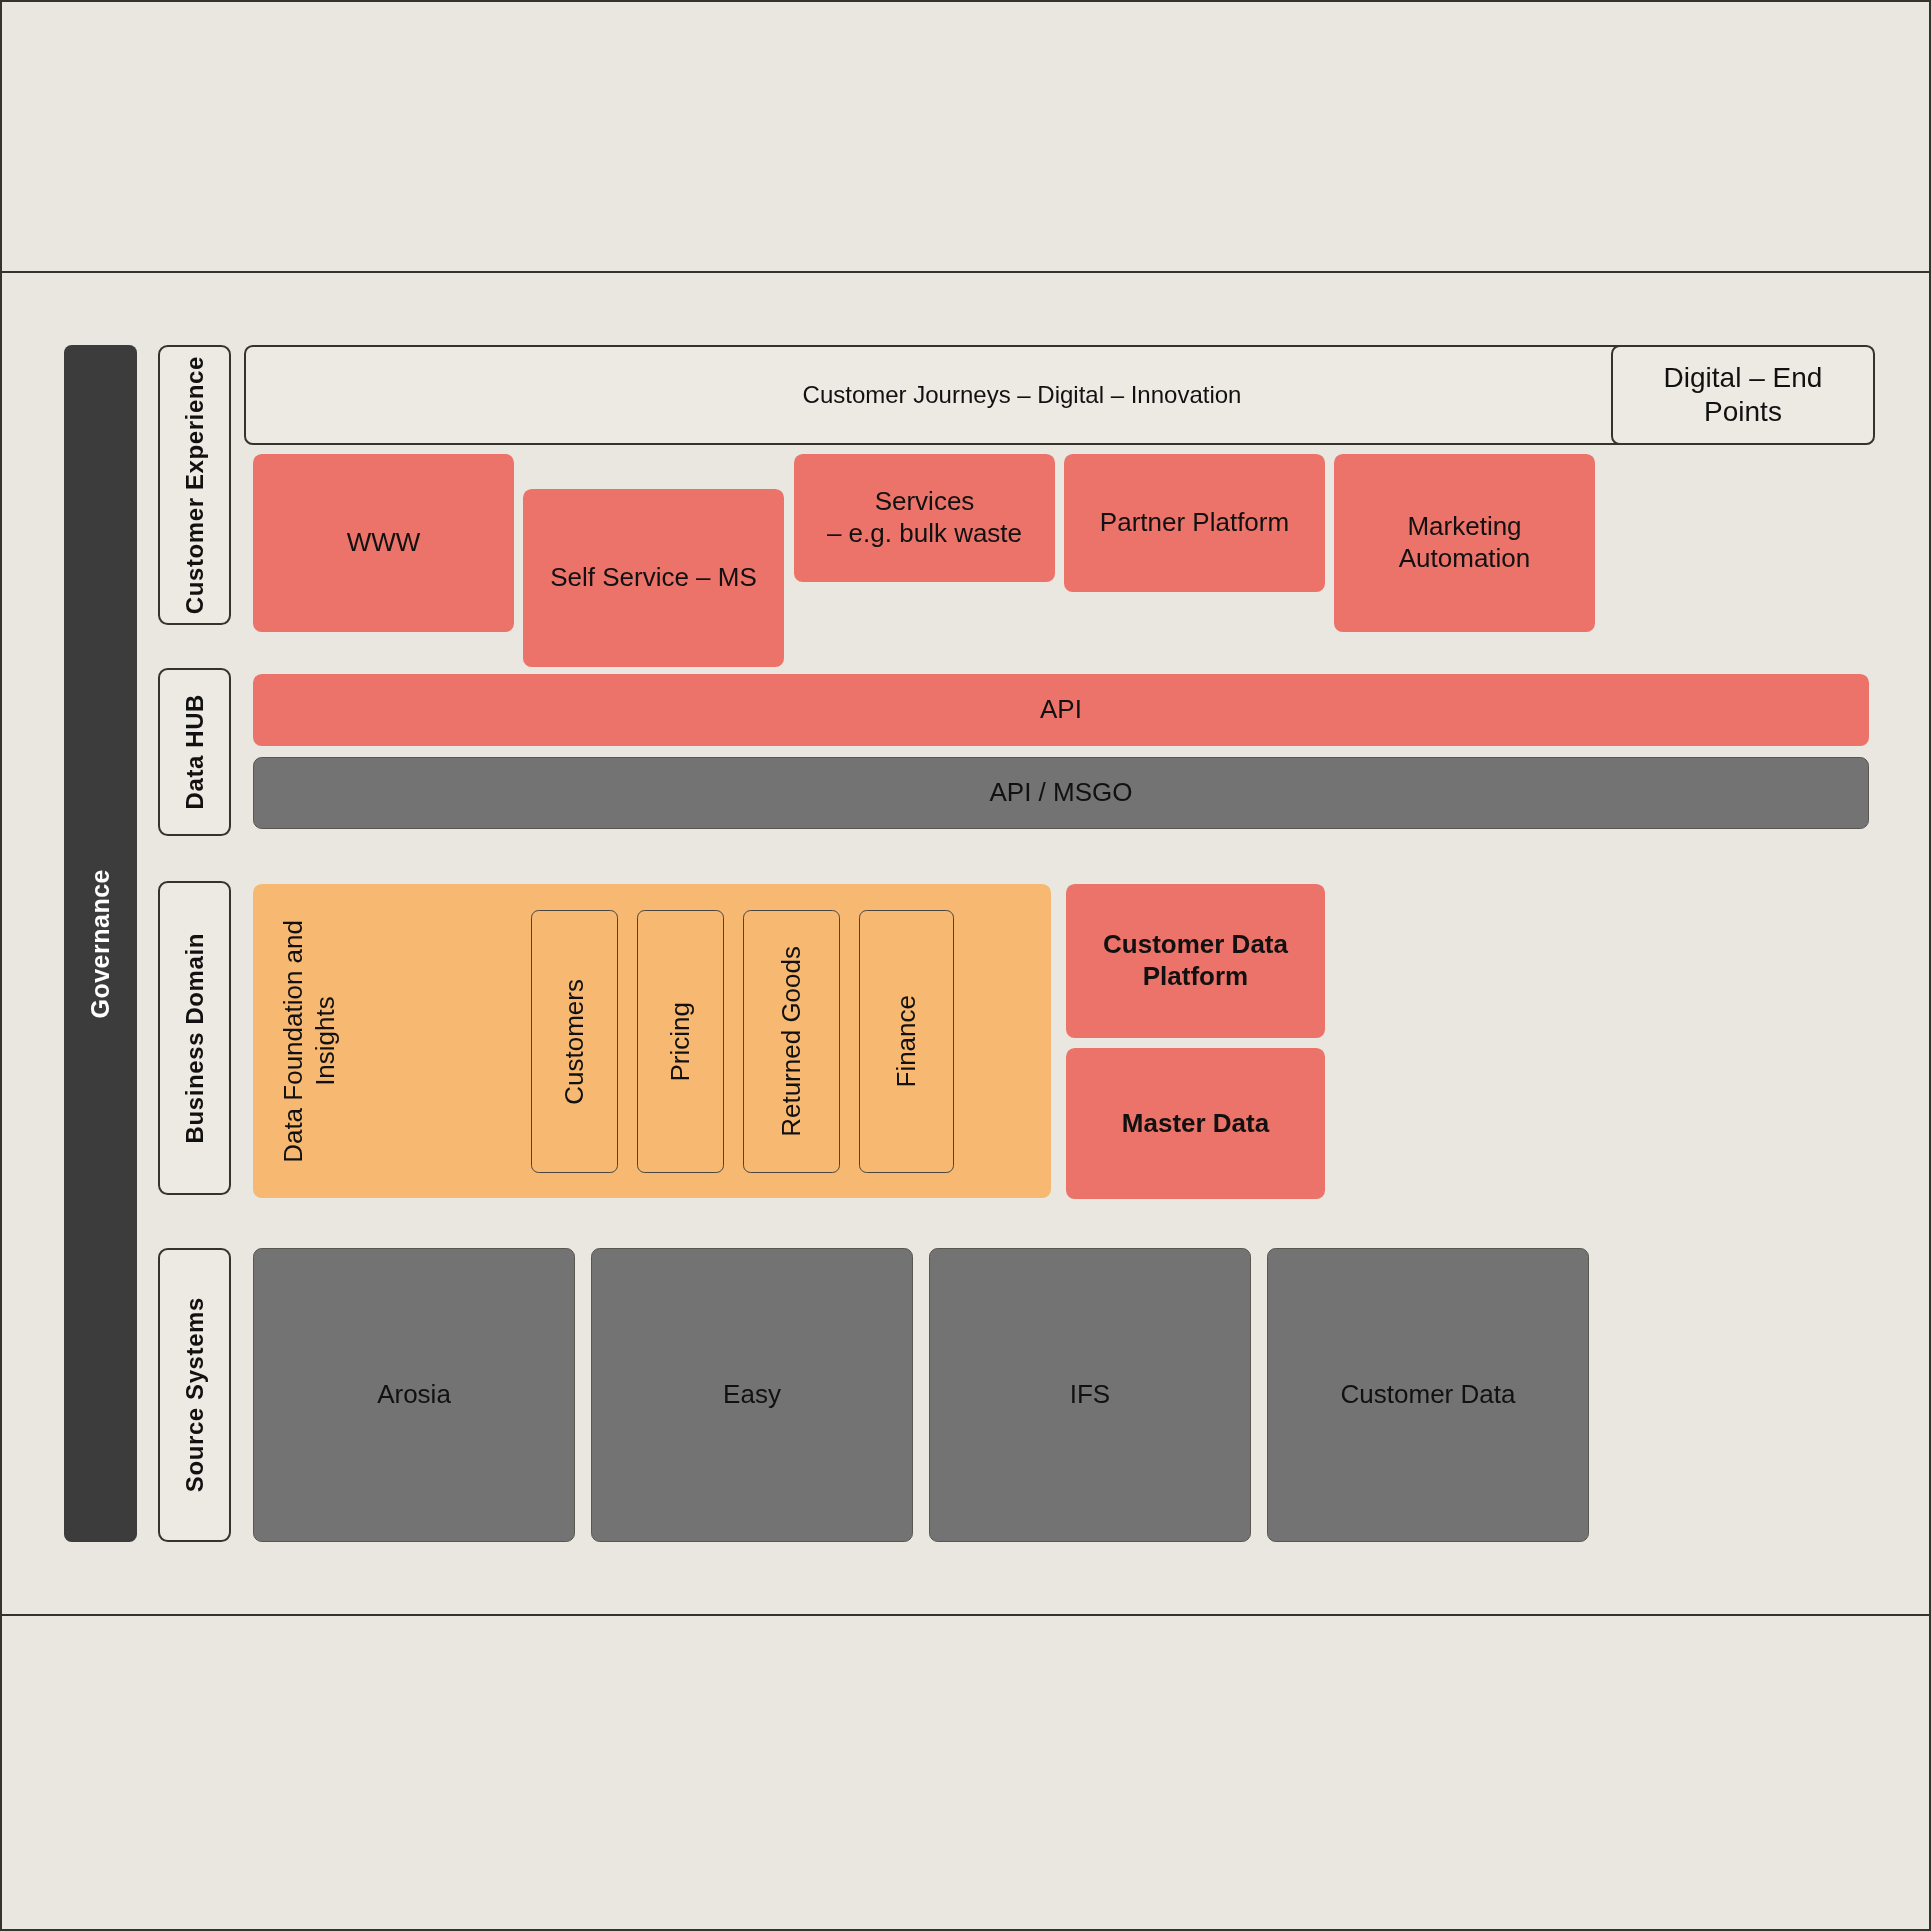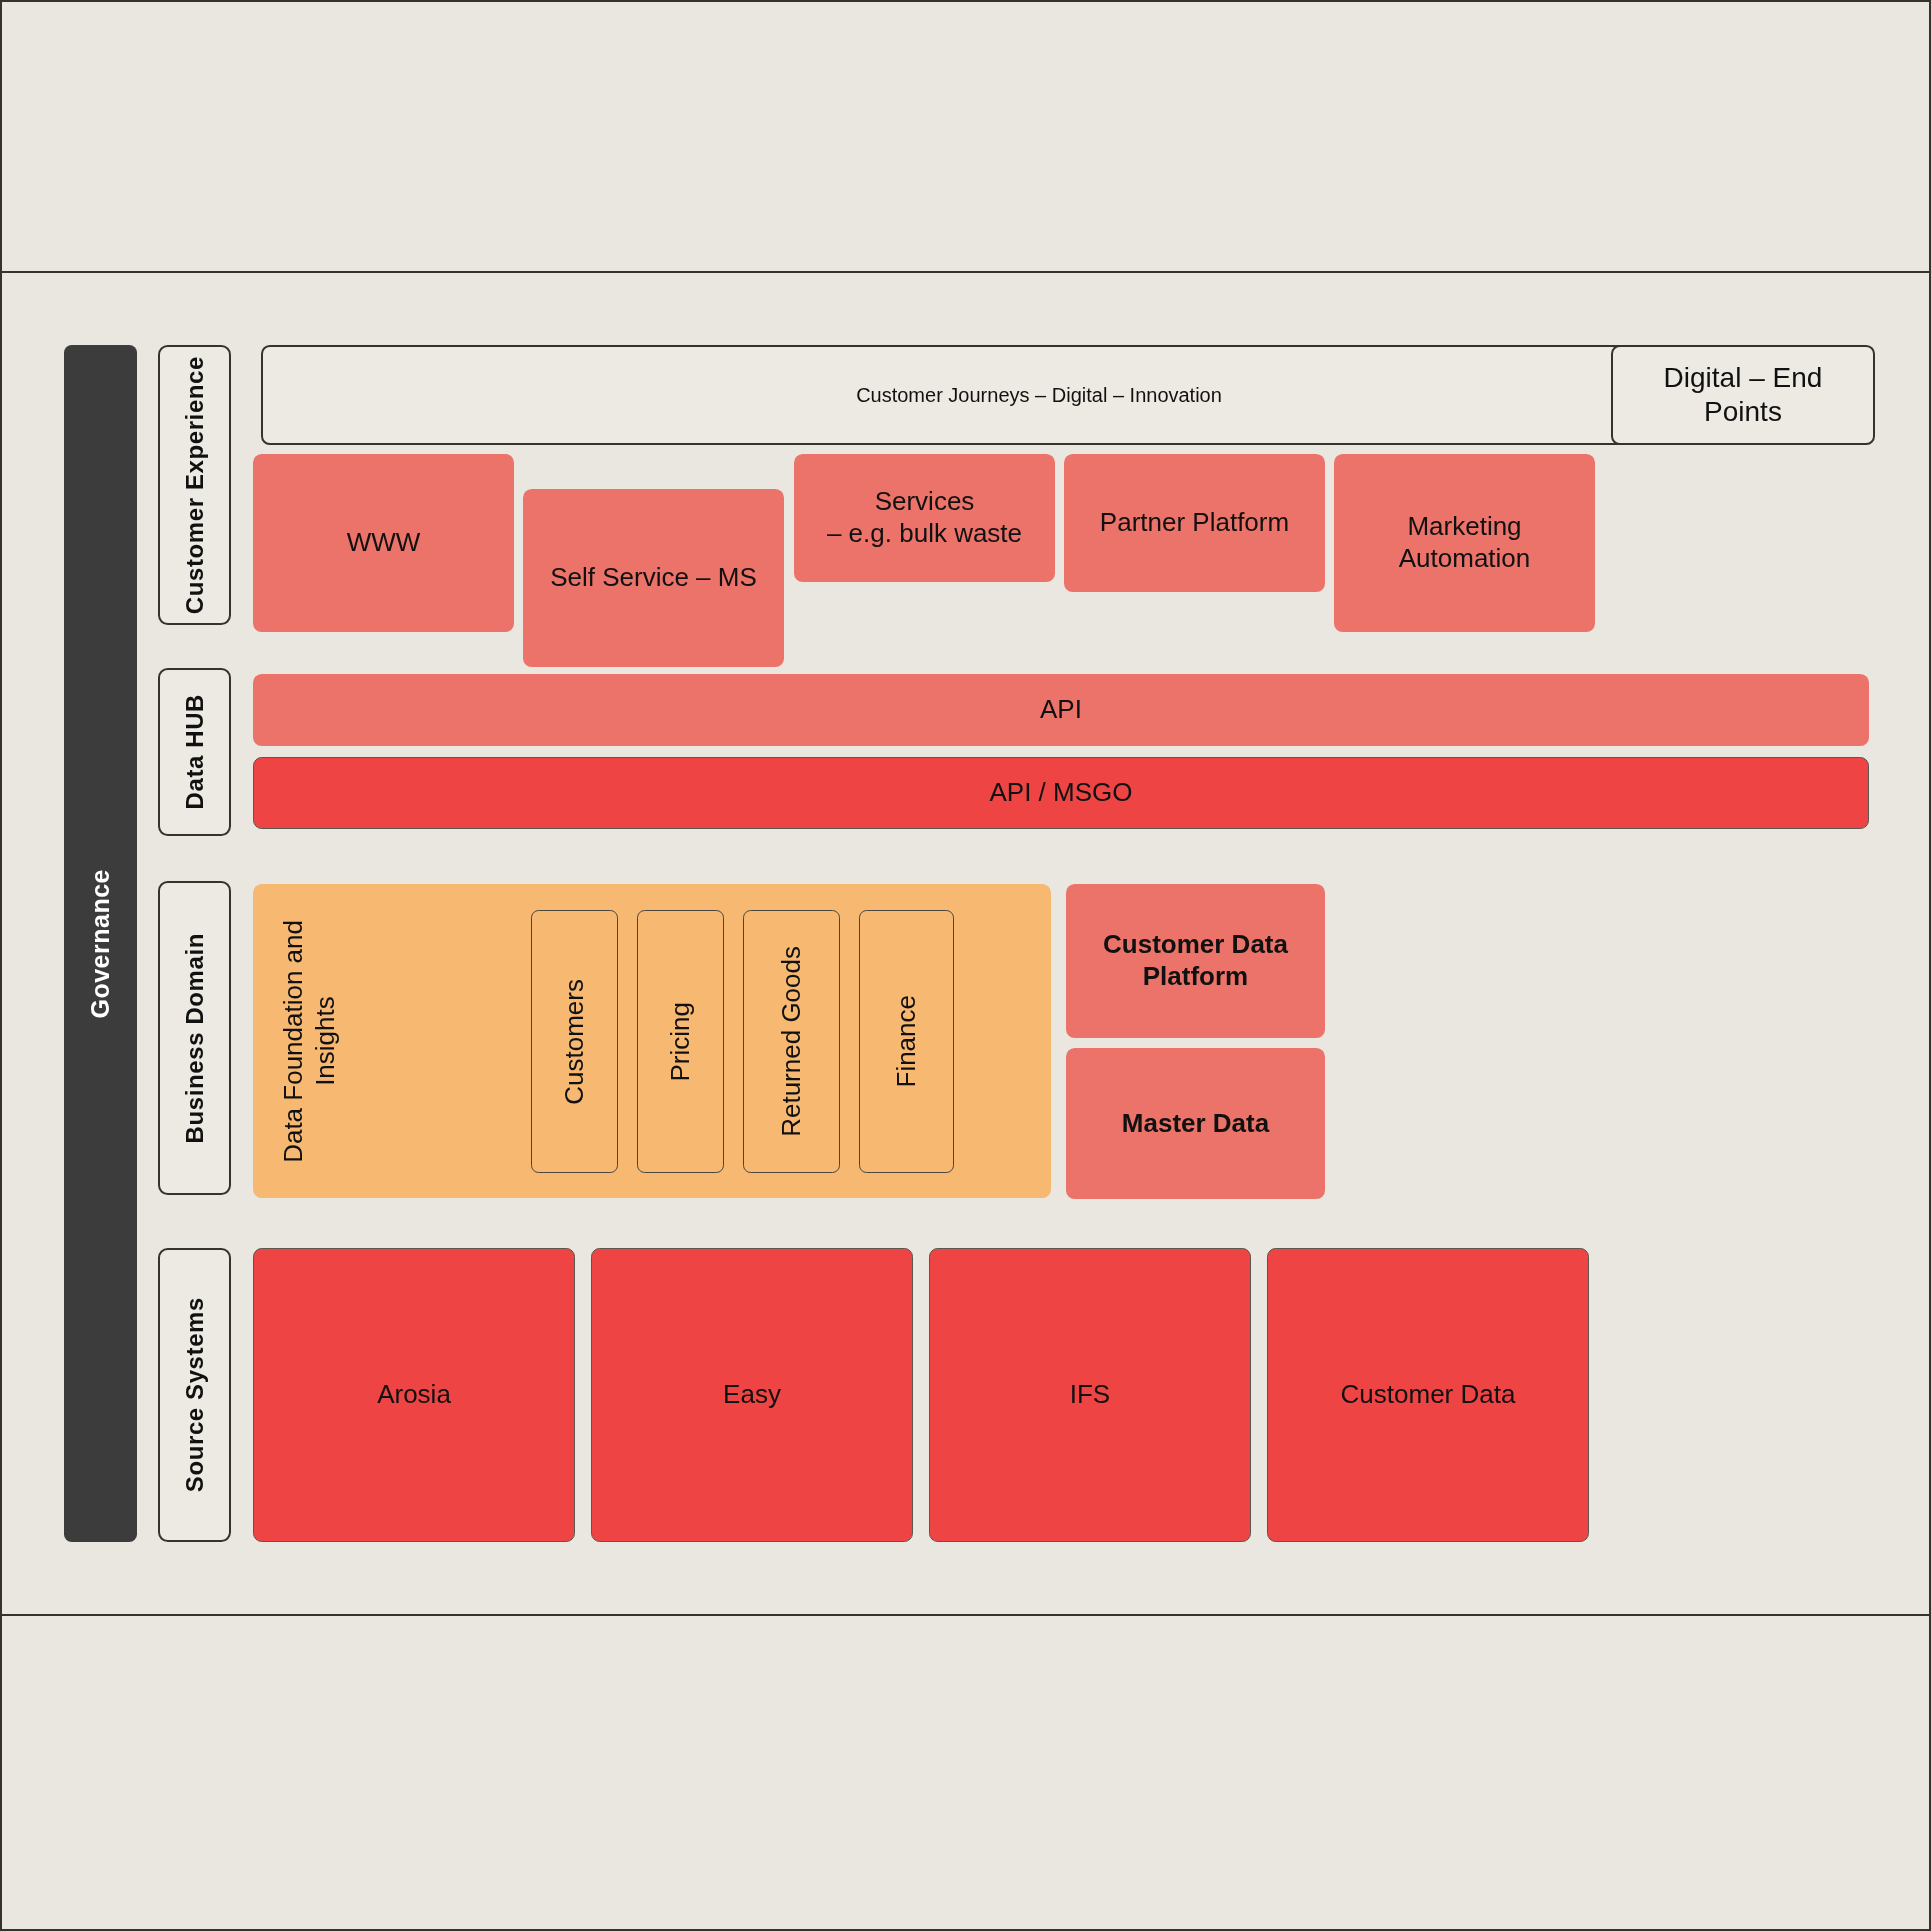--- a/index.html
+++ b/index.html
@@ -107,21 +107,21 @@
   }
   .box.outline {
     background: #EDEAE3;
     border: 2.9px solid #34332F;
   }
   .box.red {
     background: #EC7369;
     border: none;
   }
   .box.taupe {
-    background: #ef4444;
+    background: #737373;
     border: 1.9px solid #5A5650;
   }
   .box.orangewrap {
     background: #F7B872;
     border: none;
   }
   .box.orangecell {
     background: #F7B872;
     border: 1.9px solid #4A463F;
     border-radius: 7.7px;
@@ -149,21 +149,21 @@
 
   <div id="governance-rail">
     <span class="vlabel">Governance</span>
   </div>
 
   <div class="row">
     <div class="row-label" style="top:343px; height:280px;">
       <span class="vlabel">Customer Experience</span>
     </div>
 
-    <div class="box outline" style="left:259px; top:343px; width:1556px; height:100px; font-size:20px;">Customer Journeys – Digital – Innovation</div>
+    <div class="box outline" style="left:242px; top:343px; width:1556px; height:100px; font-size:24px;">Customer Journeys – Digital – Innovation</div>
 
     <div class="box outline" style="left:1609px; top:343px; width:264px; height:100px; font-size:28px;">Digital – End Points</div>
 
     <div class="box red" style="left:251px; top:452px; width:261px; height:178px;">WWW</div>
 
     <div class="box red" style="left:521px; top:452px; width:261px; height:178px;margin-top:35px;">Self Service – MS</div>
 
     <div class="box red" style="left:792px; top:452px; width:261px; height:128px; white-space:pre-line;">Services
 – e.g. bulk waste</div>
 

